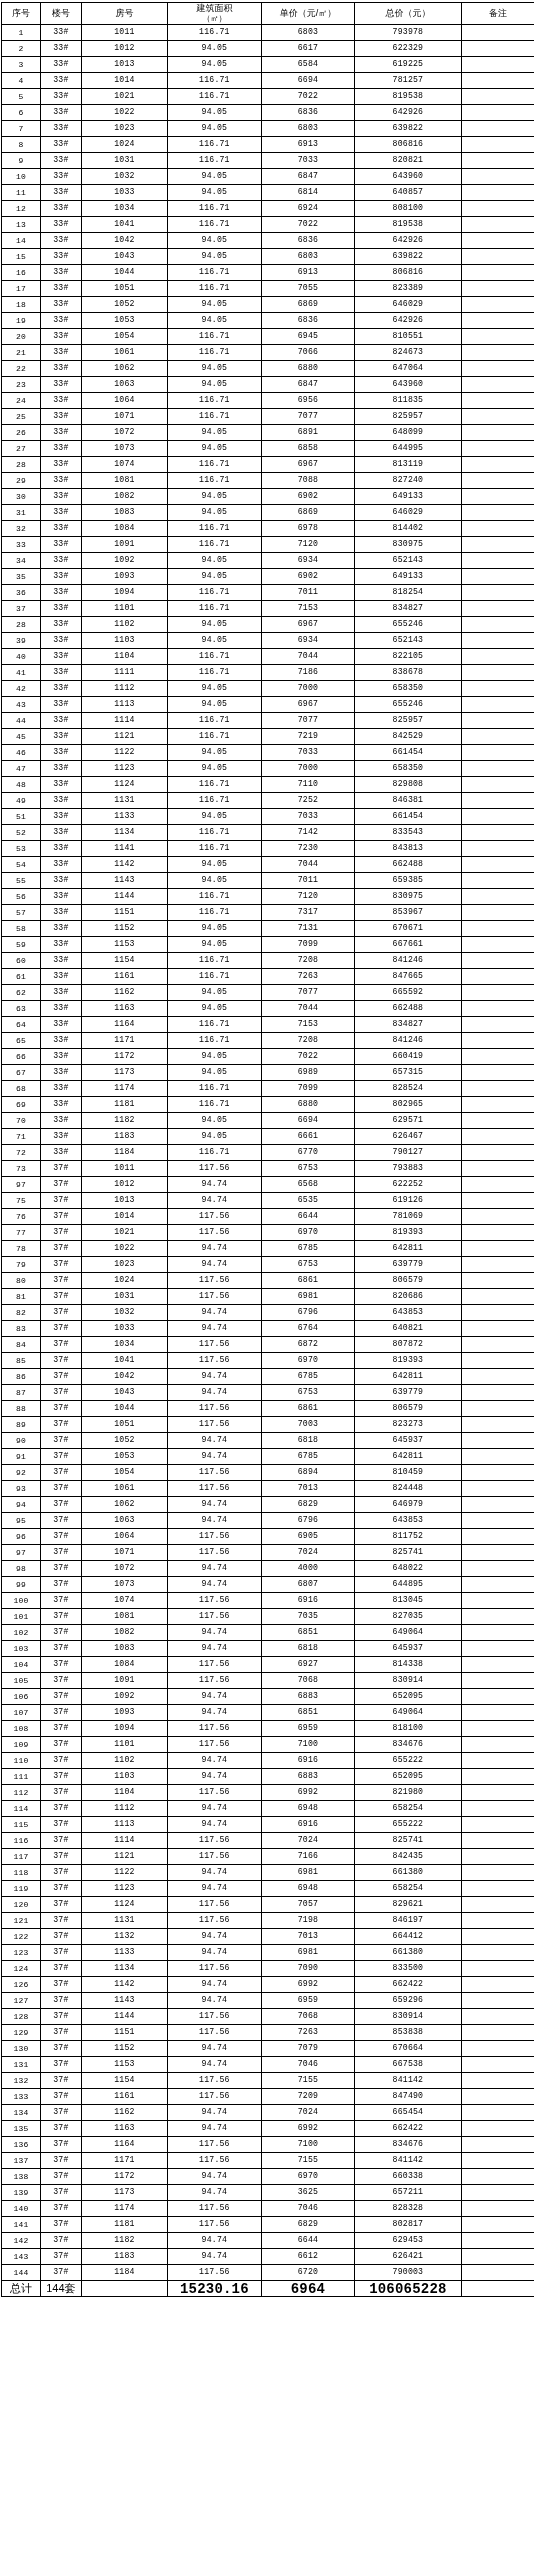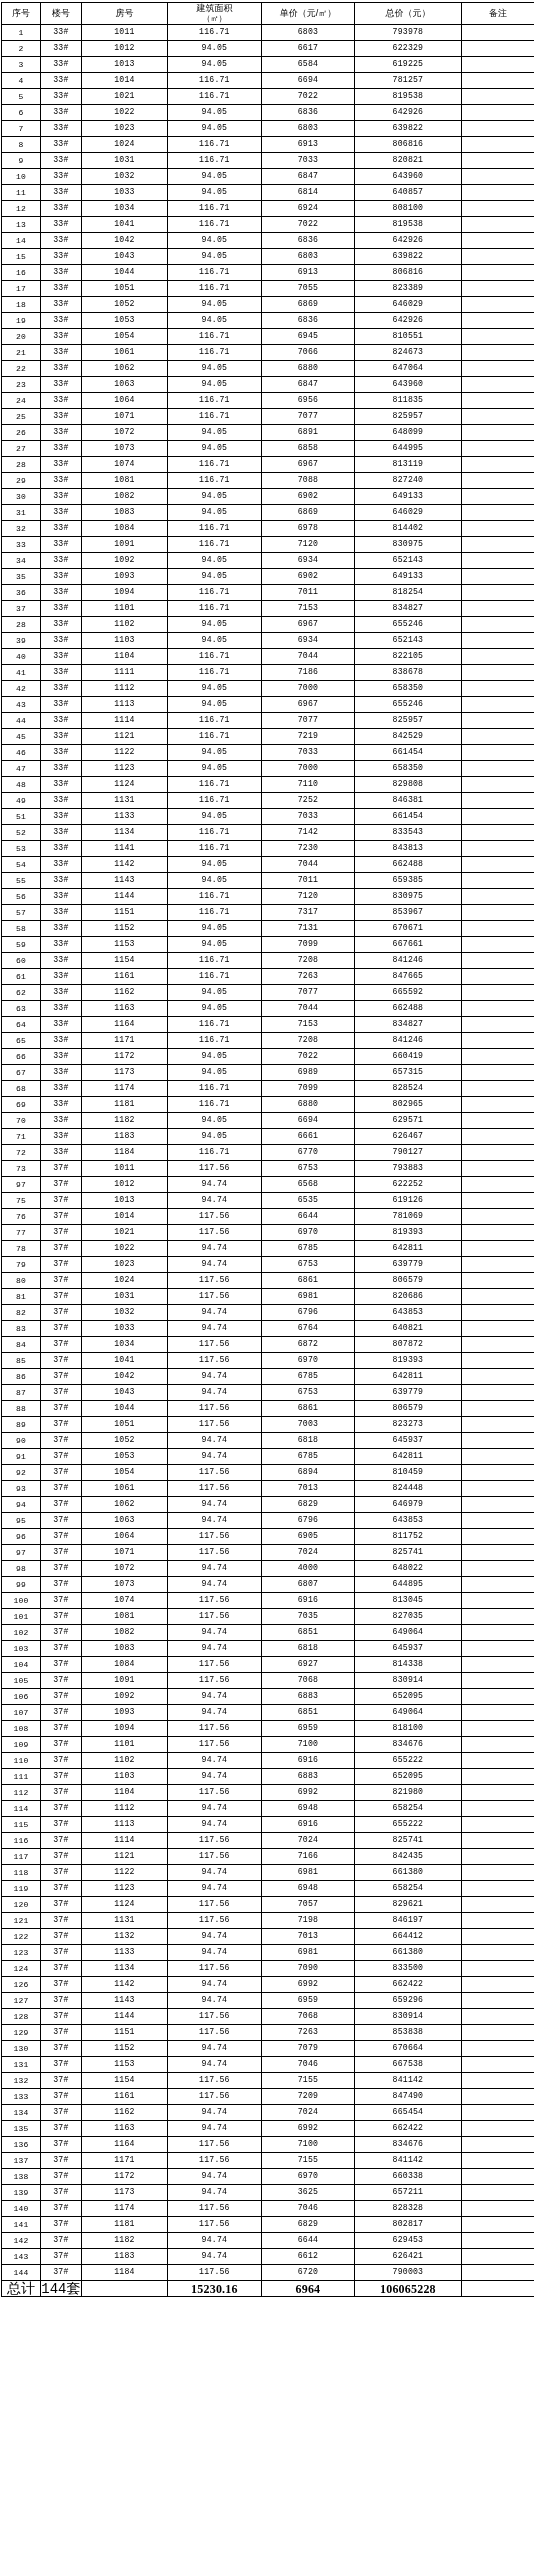--- a/index.html
+++ b/index.html
@@ -57,29 +57,29 @@
     font-size: 8px;
   }
   tbody td {
     font-size: 8.2px;
     letter-spacing: 0.2px;
   }
   tbody td.col-seq { font-size: 8px; }
   tbody td.col-note { }
 
   tfoot td {
+    font-family: Liberation Sans, sans-serif;
+    font-weight: bold;
+    font-size: 11px;
+    height: 16px;
+  }
+  tfoot td.foot-num {
     font-family: Liberation Mono, monospace;
     font-weight: bold;
     font-size: 14px;
-    height: 16px;
-  }
-  tfoot td.foot-num {
-    font-family: Liberation Serif, serif;
-    font-weight: bold;
-    font-size: 12px;
     letter-spacing: 0.2px;
   }
 </style>
 </head>
 <body>
 
 <div id="sheet">
   <table class="price-table">
     <colgroup>
       <col class="c-seq">

